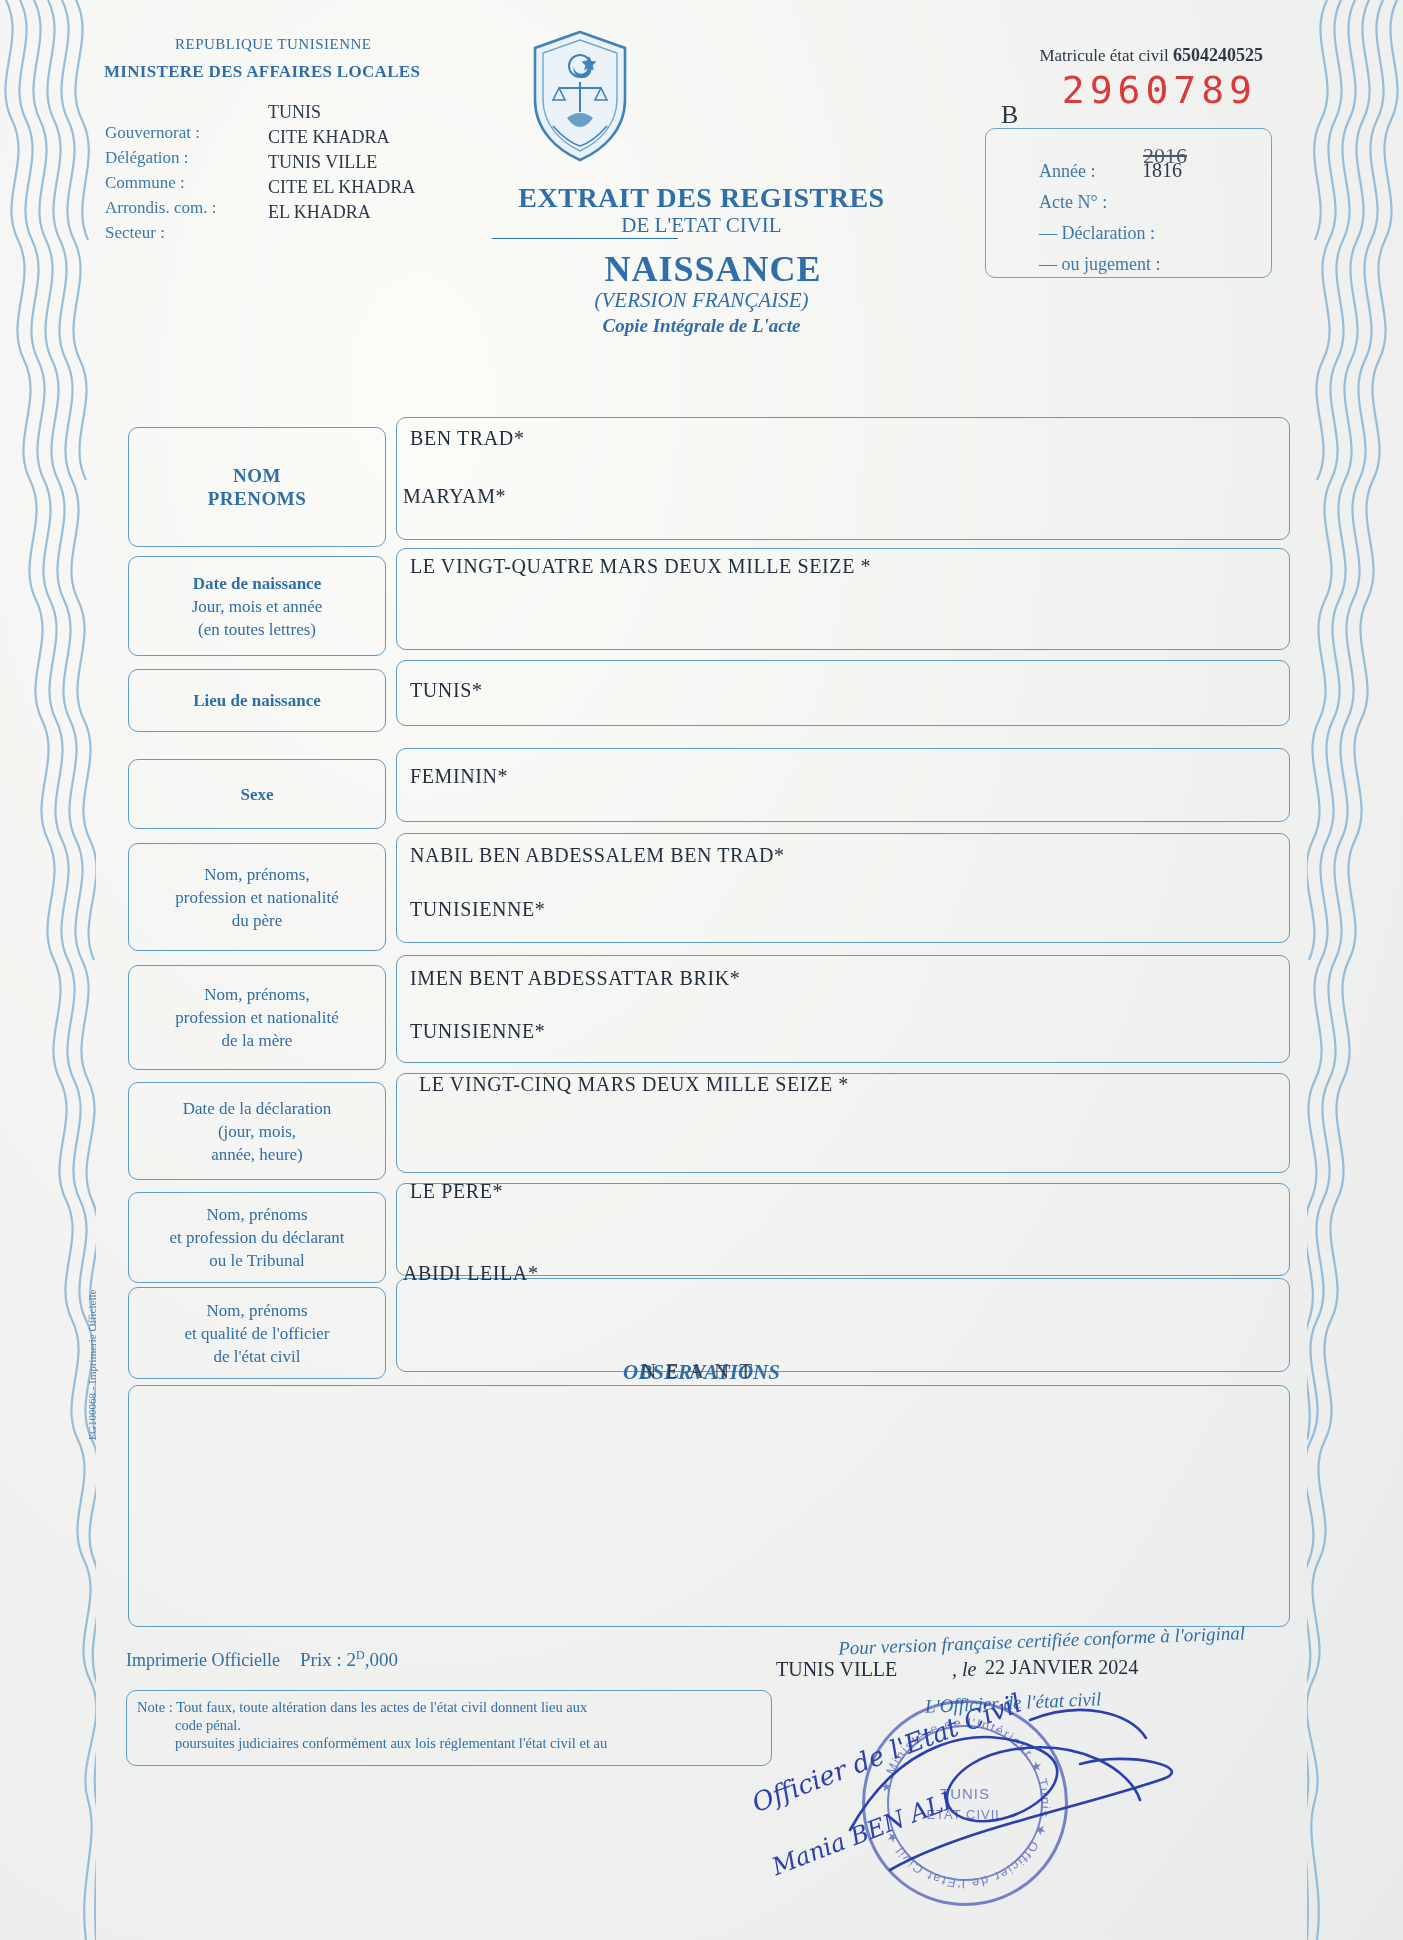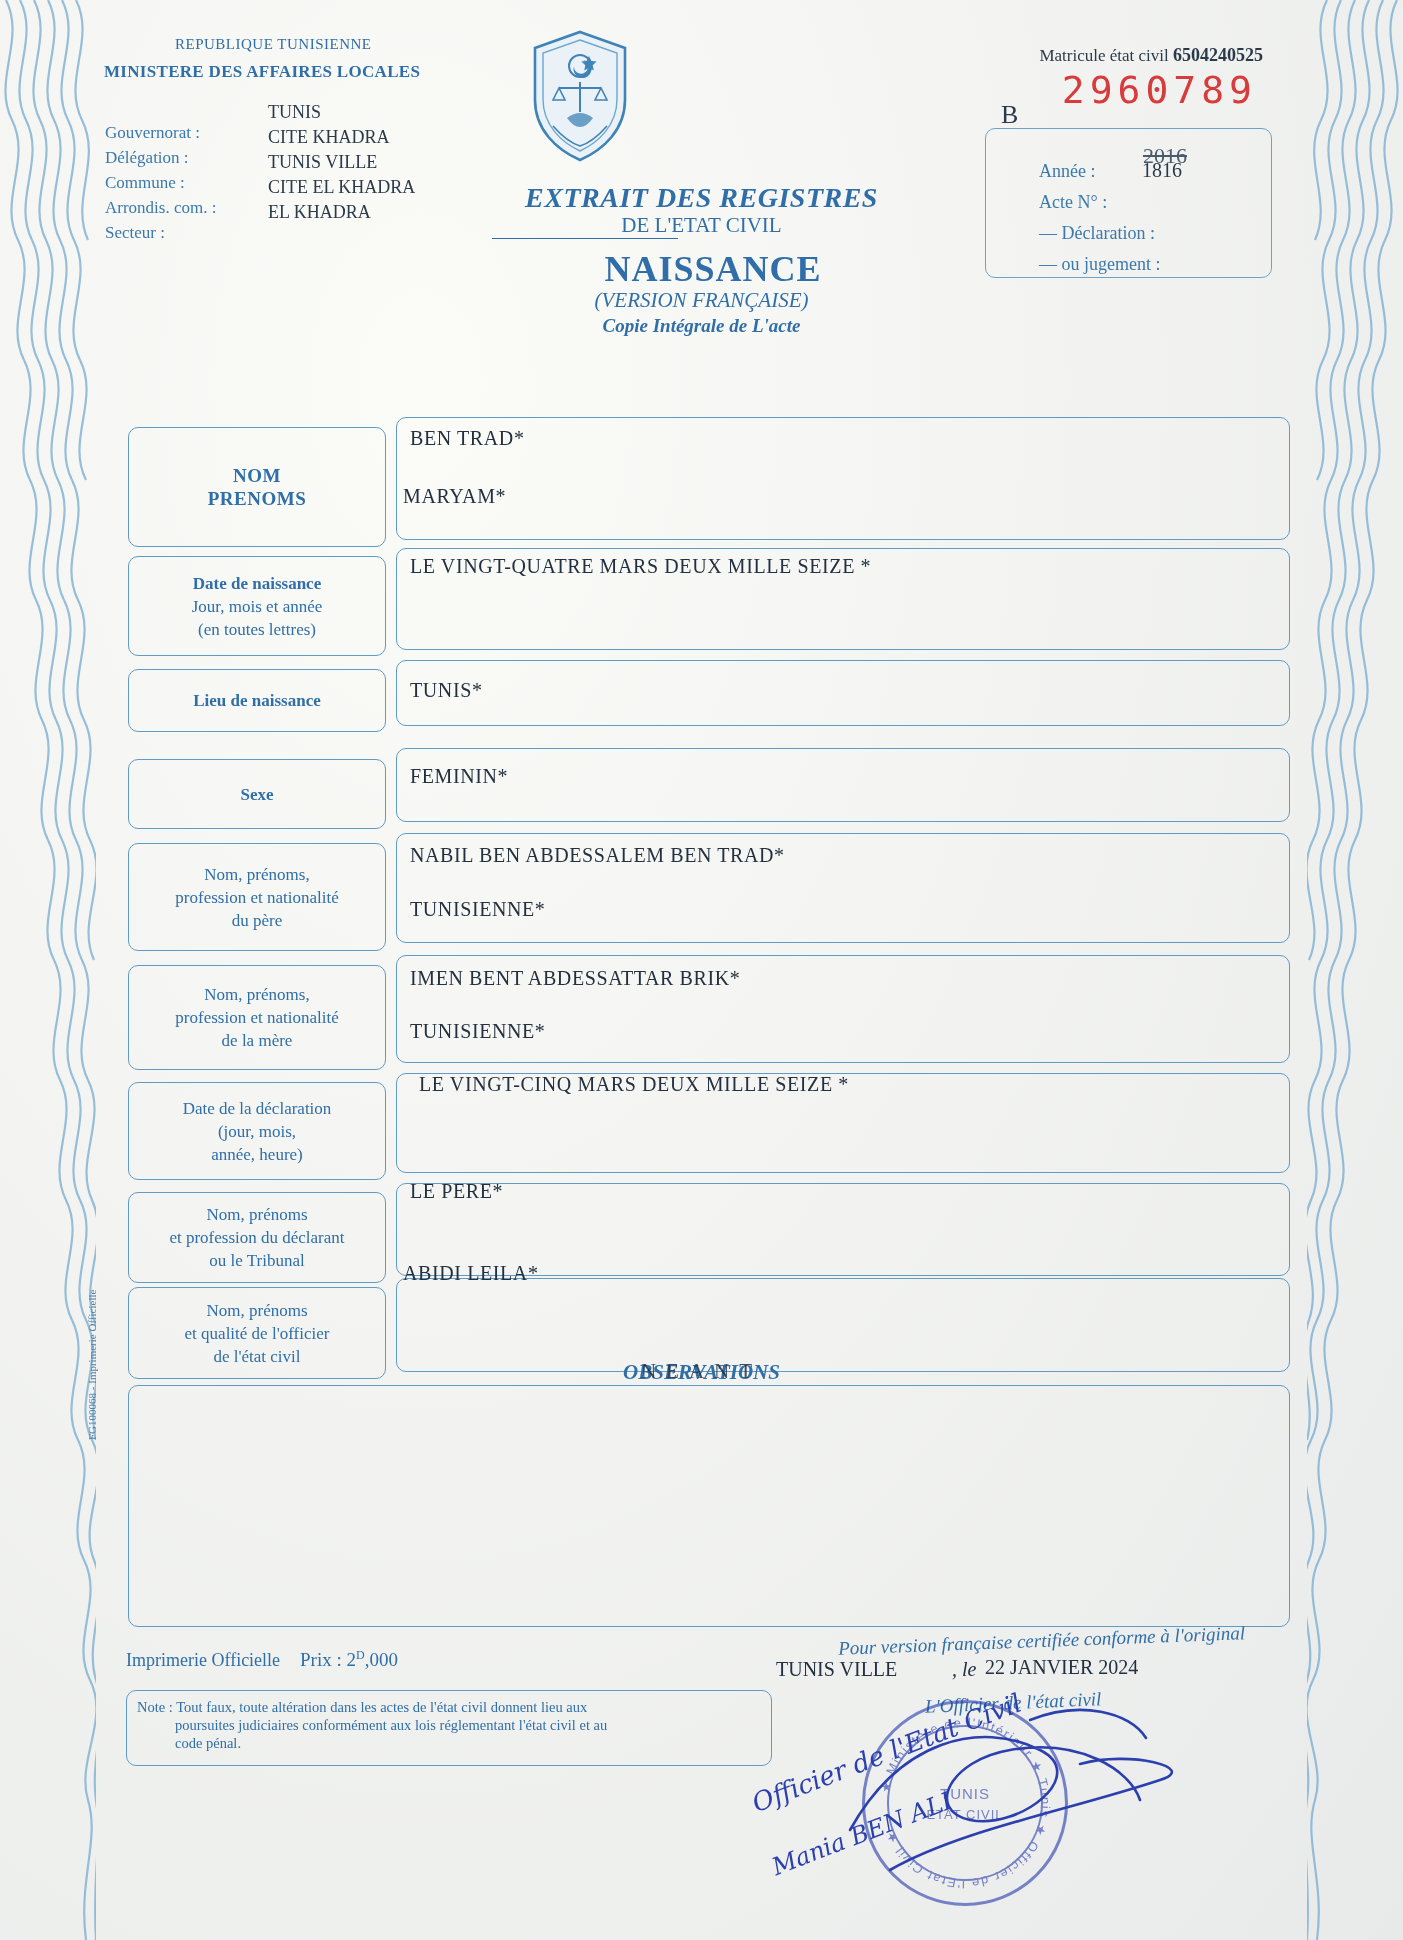--- a/index.html
+++ b/index.html
@@ -76,21 +76,20 @@
 
   
   .title-main {
     position: absolute;
     left: 0; right: 0; top: 182px;
     text-align: center;
     font-size: 28px;
     font-weight: bold;
     color: #2f6ea8;
     letter-spacing: .5px;
-    font-style: italic;
   }
   .title-sub {
     position: absolute;
     left: 0; right: 0; top: 213px;
     text-align: center;
     font-size: 21px;
     color: #2f6ea8;
   }
   .title-underline {
     position: absolute;
@@ -524,22 +523,22 @@
 
   <div class="conform">Pour version française certifiée conforme à l'original</div>
   <div class="tunis-ville">TUNIS VILLE</div>
   <div class="date-le">, le</div>
   <div class="date-val">22   JANVIER 2024</div>
   <div class="officier-line">L'Officier de l'état civil</div>
 
   <div class="note-box">
     <span>Note :</span>
     <span>Tout faux, toute altération dans les actes de l'état civil donnent lieu aux</span>
+    <span class="ind">code pénal.</span>
     <span class="ind">poursuites judiciaires conformément aux lois réglementant l'état civil et au</span>
-    <span class="ind">code pénal.</span>
   </div>
 
   <div class="sidevert">FG100068 - Imprimerie Officielle</div>
 
   <div class="sig-text" style="left:748px; top:1790px; font-size:26px; transform:rotate(-21deg); transform-origin:left top;">Officier de l'Etat Civil</div>
   <div class="sig-text" style="left:768px; top:1855px; font-size:24px; transform:rotate(-21deg); transform-origin:left top;">Mania BEN ALI</div>
 
   <div class="stamp">
     <div class="stamp-inner"></div>
     <svg class="stamp-txt" viewBox="0 0 200 200">

